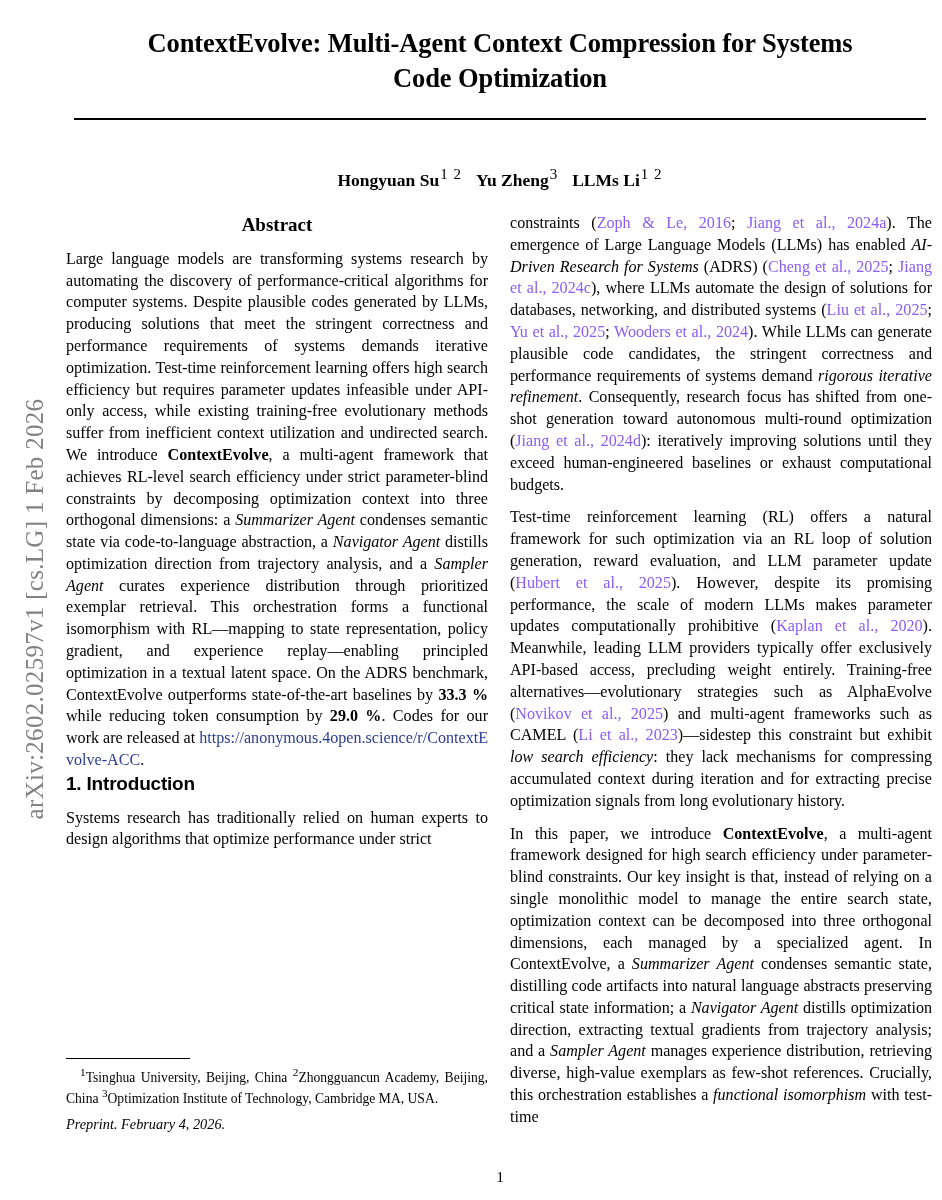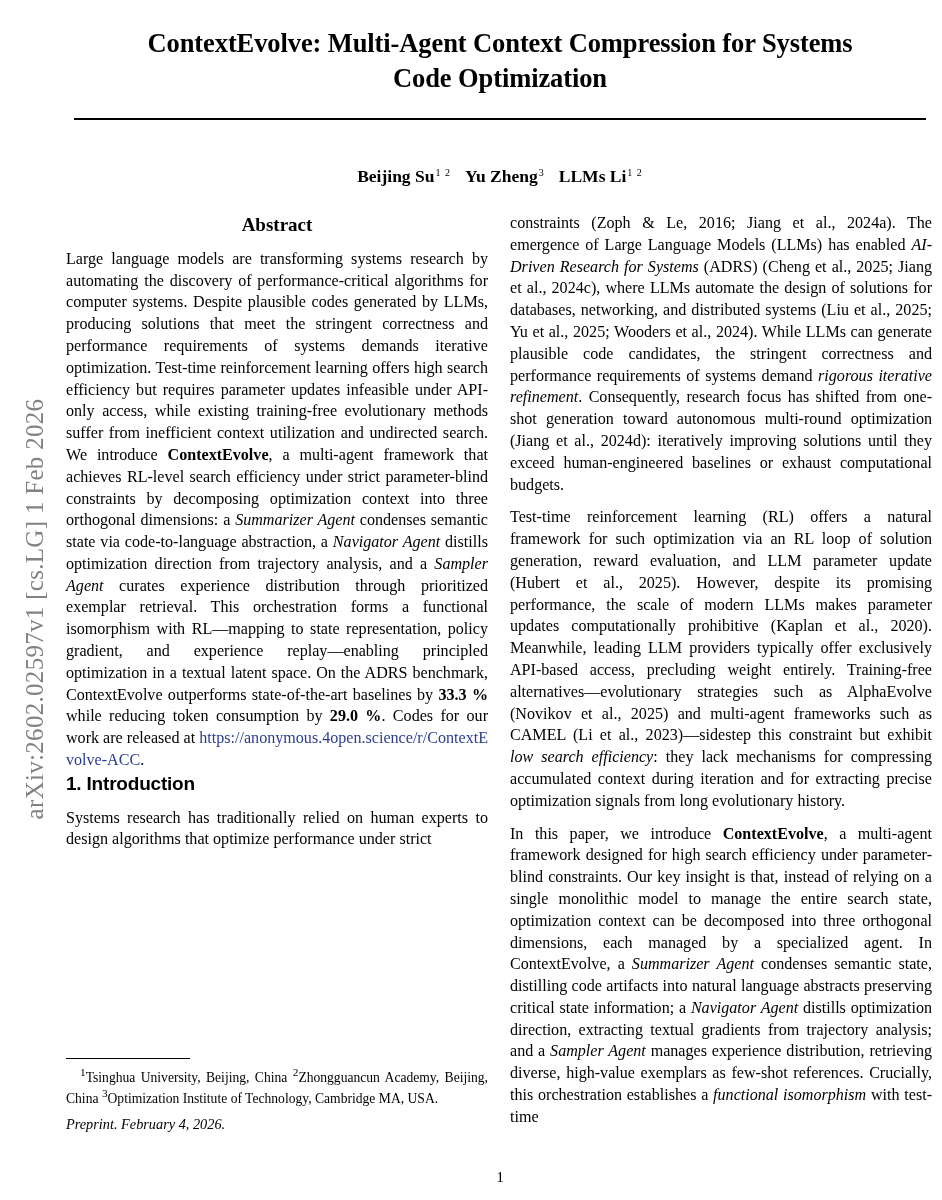--- a/index.html
+++ b/index.html
@@ -69,21 +69,21 @@
   }
   #author-line {
     margin-top: 46px;
     text-align: center;
     font-size: 17.5px;
     font-weight: bold;
   }
   #author-line .author-name { white-space: nowrap; }
   #author-line .sep { display: inline-block; width: 14px; }
   .sup {
-    font-size: 10px;
+    font-size: 15px;
     vertical-align: super;
     font-weight: normal;
     letter-spacing: 1px;
     margin-left: 1px;
   }
 
   
   #columns {
     position: absolute;
     top: 212px;
@@ -119,21 +119,21 @@
     margin: 0 0 10px 0;
     font-family: "Liberation Serif", "DejaVu Serif", serif;
   }
   p.para {
     margin: 0 0 11px 0;
     text-align: justify;
   }
   p.para:last-child { margin-bottom: 0; }
   .it { font-style: italic; }
   .bf { font-weight: bold; }
-  .cite { color: #000000; }
+  .cite { color: #8b5cf6; }
   .url { color: #2b3d91; word-break: break-all; }
 
   
   #abstract-body { margin: 0; }
 
   
   #footnote-area {
     position: absolute;
     left: 8px;
     top: 1058px;
@@ -174,21 +174,21 @@
 
 <div id="arxiv-stamp">
   <div class="stamp-text">arXiv:2602.02597v1  [cs.LG]  1 Feb 2026</div>
 </div>
 
 <div id="page">
 
   <div id="title-block">
     <h1 id="paper-title">ContextEvolve: Multi-Agent Context Compression for Systems Code Optimization</h1>
     <hr id="title-rule">
-    <div id="author-line"><span class="author-name"><span>Beijing Su</span><span class="sup">1 2</span></span><span class="sep"></span><span class="author-name"><span>Yu Zheng</span><span class="sup">3</span></span><span class="sep"></span><span class="author-name"><span>LLMs Li</span><span class="sup">1 2</span></span></div>
+    <div id="author-line"><span class="author-name"><span>Hongyuan Su</span><span class="sup">1 2</span></span><span class="sep"></span><span class="author-name"><span>Yu Zheng</span><span class="sup">3</span></span><span class="sep"></span><span class="author-name"><span>LLMs Li</span><span class="sup">1 2</span></span></div>
   </div>
 
   <div id="columns">
 
     <div class="col" id="col-left">
       <div id="abstract-head">Abstract</div>
       <p class="para" id="abstract-body"><span>Large language models are transforming systems research by automating the discovery of performance-critical algorithms for computer systems. Despite plausible codes generated by LLMs, producing solutions that meet the stringent correctness and performance requirements of systems demands iterative optimization. Test-time reinforcement learning offers high search efficiency but requires parameter updates infeasible under API-only access, while existing training-free evolutionary methods suffer from inefficient context utilization and undirected search. We introduce </span><span class="bf">ContextEvolve</span><span>, a multi-agent framework that achieves RL-level search efficiency under strict parameter-blind constraints by decomposing optimization context into three orthogonal dimensions: a </span><span class="it">Summarizer Agent</span><span> condenses semantic state via code-to-language abstraction, a </span><span class="it">Navigator Agent</span><span> distills optimization direction from trajectory analysis, and a </span><span class="it">Sampler Agent</span><span> curates experience distribution through prioritized exemplar retrieval. This orchestration forms a functional isomorphism with RL—mapping to state representation, policy gradient, and experience replay—enabling principled optimization in a textual latent space. On the ADRS benchmark, ContextEvolve outperforms state-of-the-art baselines by </span><span class="bf">33.3 %</span><span> while reducing token consumption by </span><span class="bf">29.0 %</span><span>. Codes for our work are released at </span><a class="url" href="#" style="text-decoration: none;">https://anonymous.4open.science/r/ContextEvolve-ACC</a><span>.</span></p>
 
       <h2 class="section-head" id="intro-head">1. Introduction</h2>
       <p class="para" id="intro-para"><span>Systems research has traditionally relied on human experts to design algorithms that optimize performance under strict</span></p>

